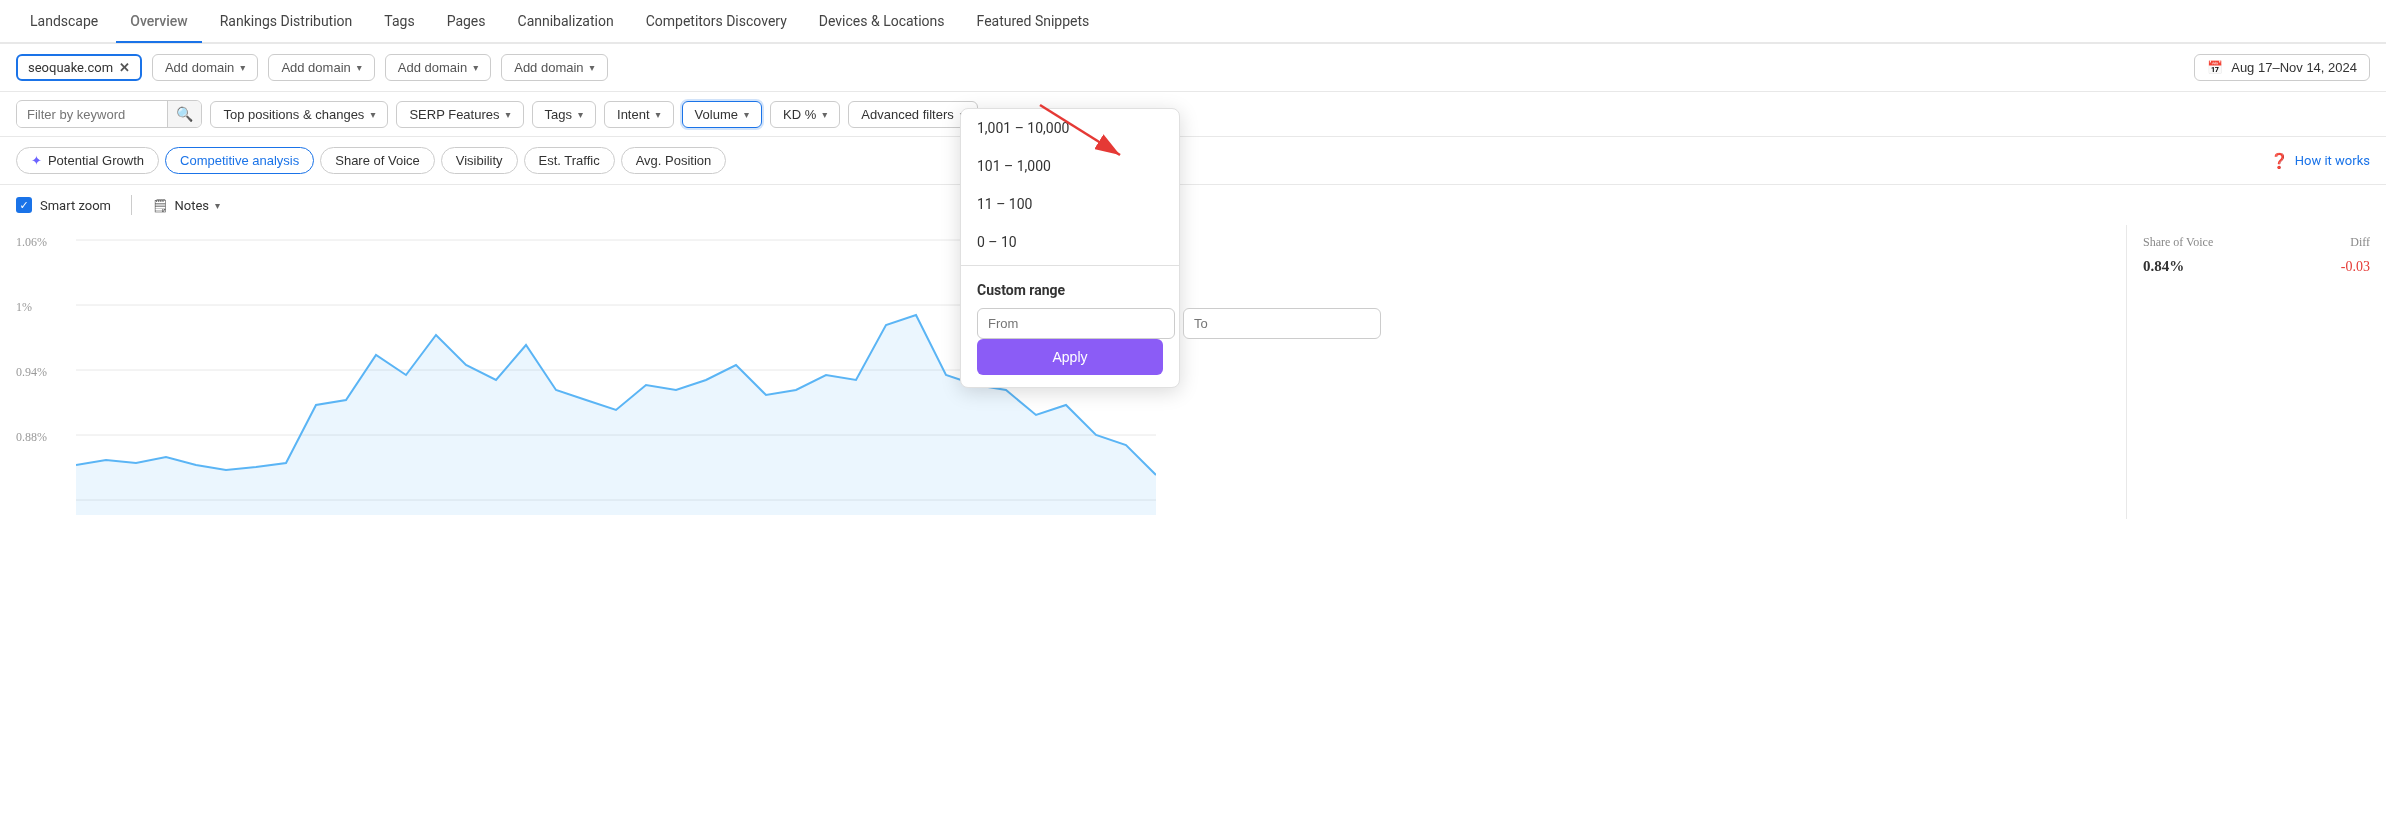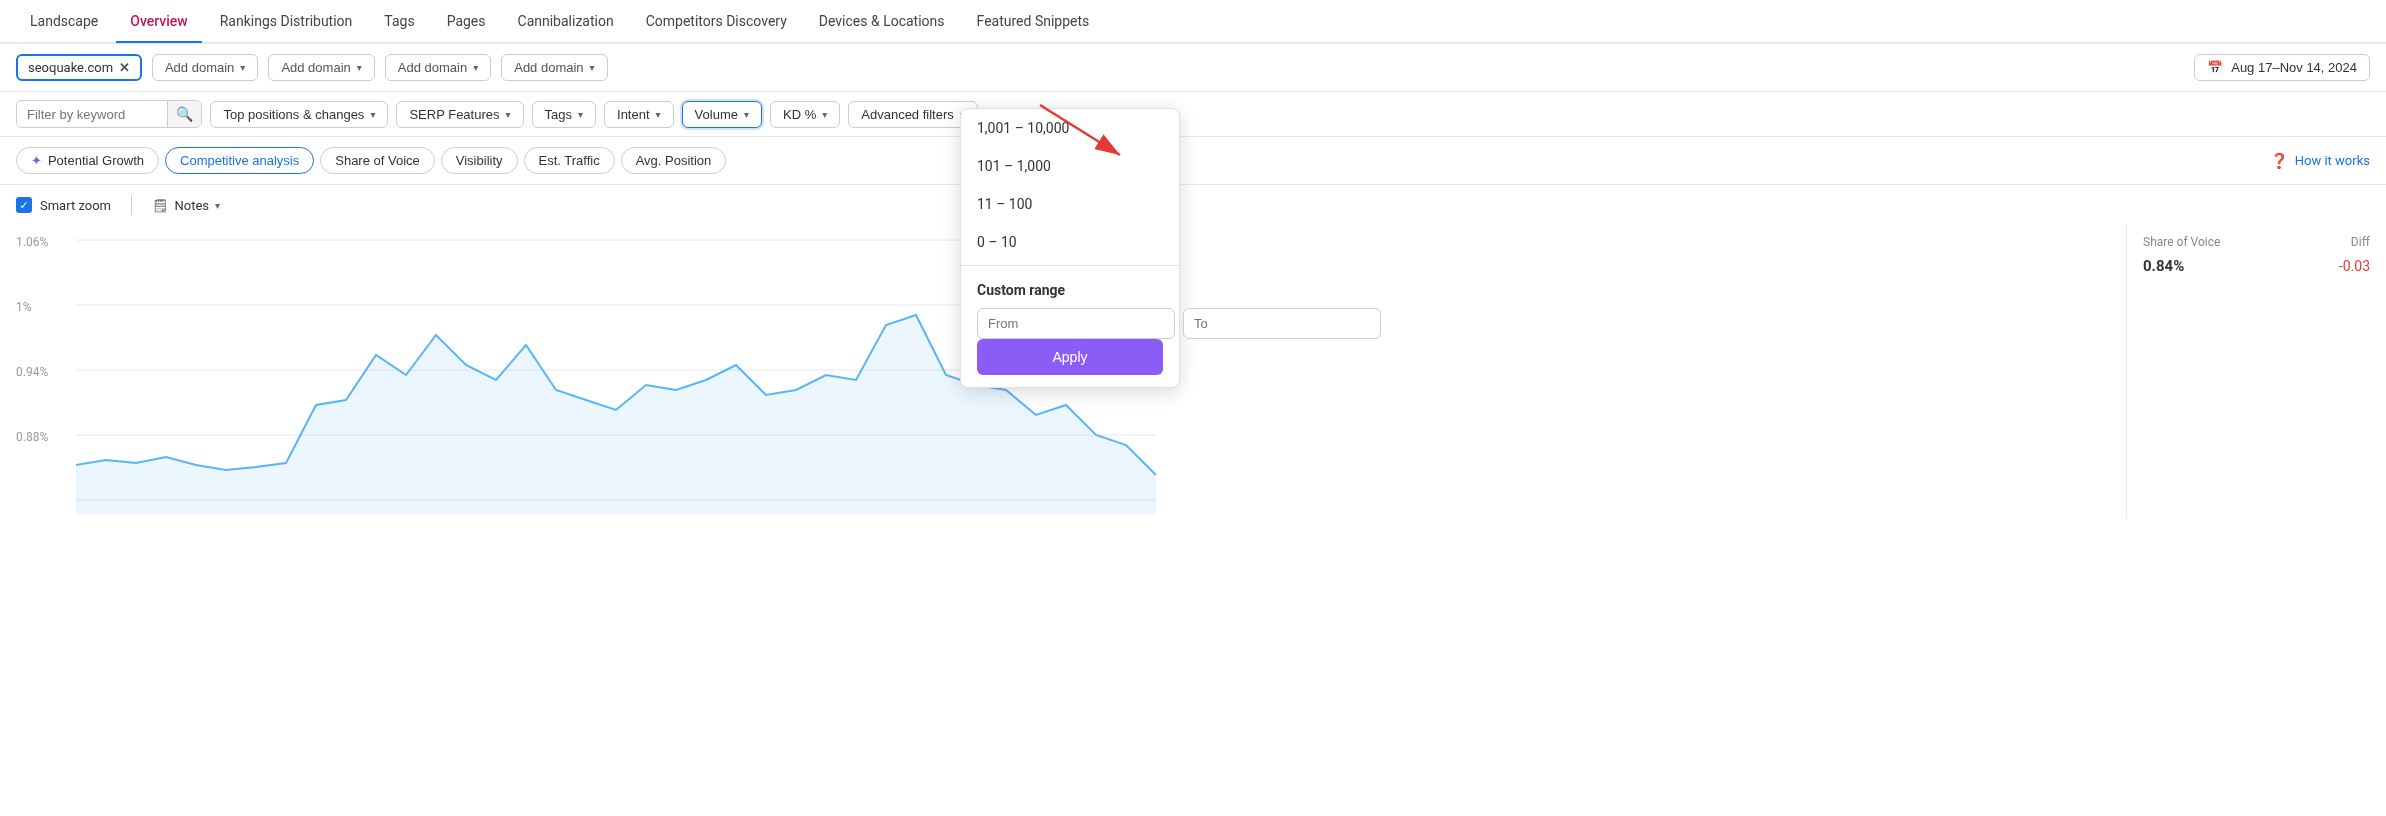--- a/index.html
+++ b/index.html
@@ -27,21 +27,21 @@
       font-size: 14px;
       color: #444;
       white-space: nowrap;
       height: 100%;
       display: flex;
       align-items: center;
       border-bottom: 2px solid transparent;
       margin-bottom: -2px;
     }
     .nav-item.active {
-      color: #be185d;
+      color: #737373;
       border-bottom: 2px solid #1a73e8;
       font-weight: 500;
     }
 
     
     .domain-row {
       display: flex;
       align-items: flex-start;
       padding: 10px 16px;
       gap: 10px;
@@ -207,20 +207,21 @@
       gap: 6px;
       font-size: 13px;
       color: #333;
       cursor: pointer;
     }
 
     
     .main-content {
       display: flex;
       position: relative;
+      font-family: Liberation Serif, serif;
     }
 
     
     .chart-area {
       flex: 1;
       padding: 10px 16px 0;
       position: relative;
     }
 
     

